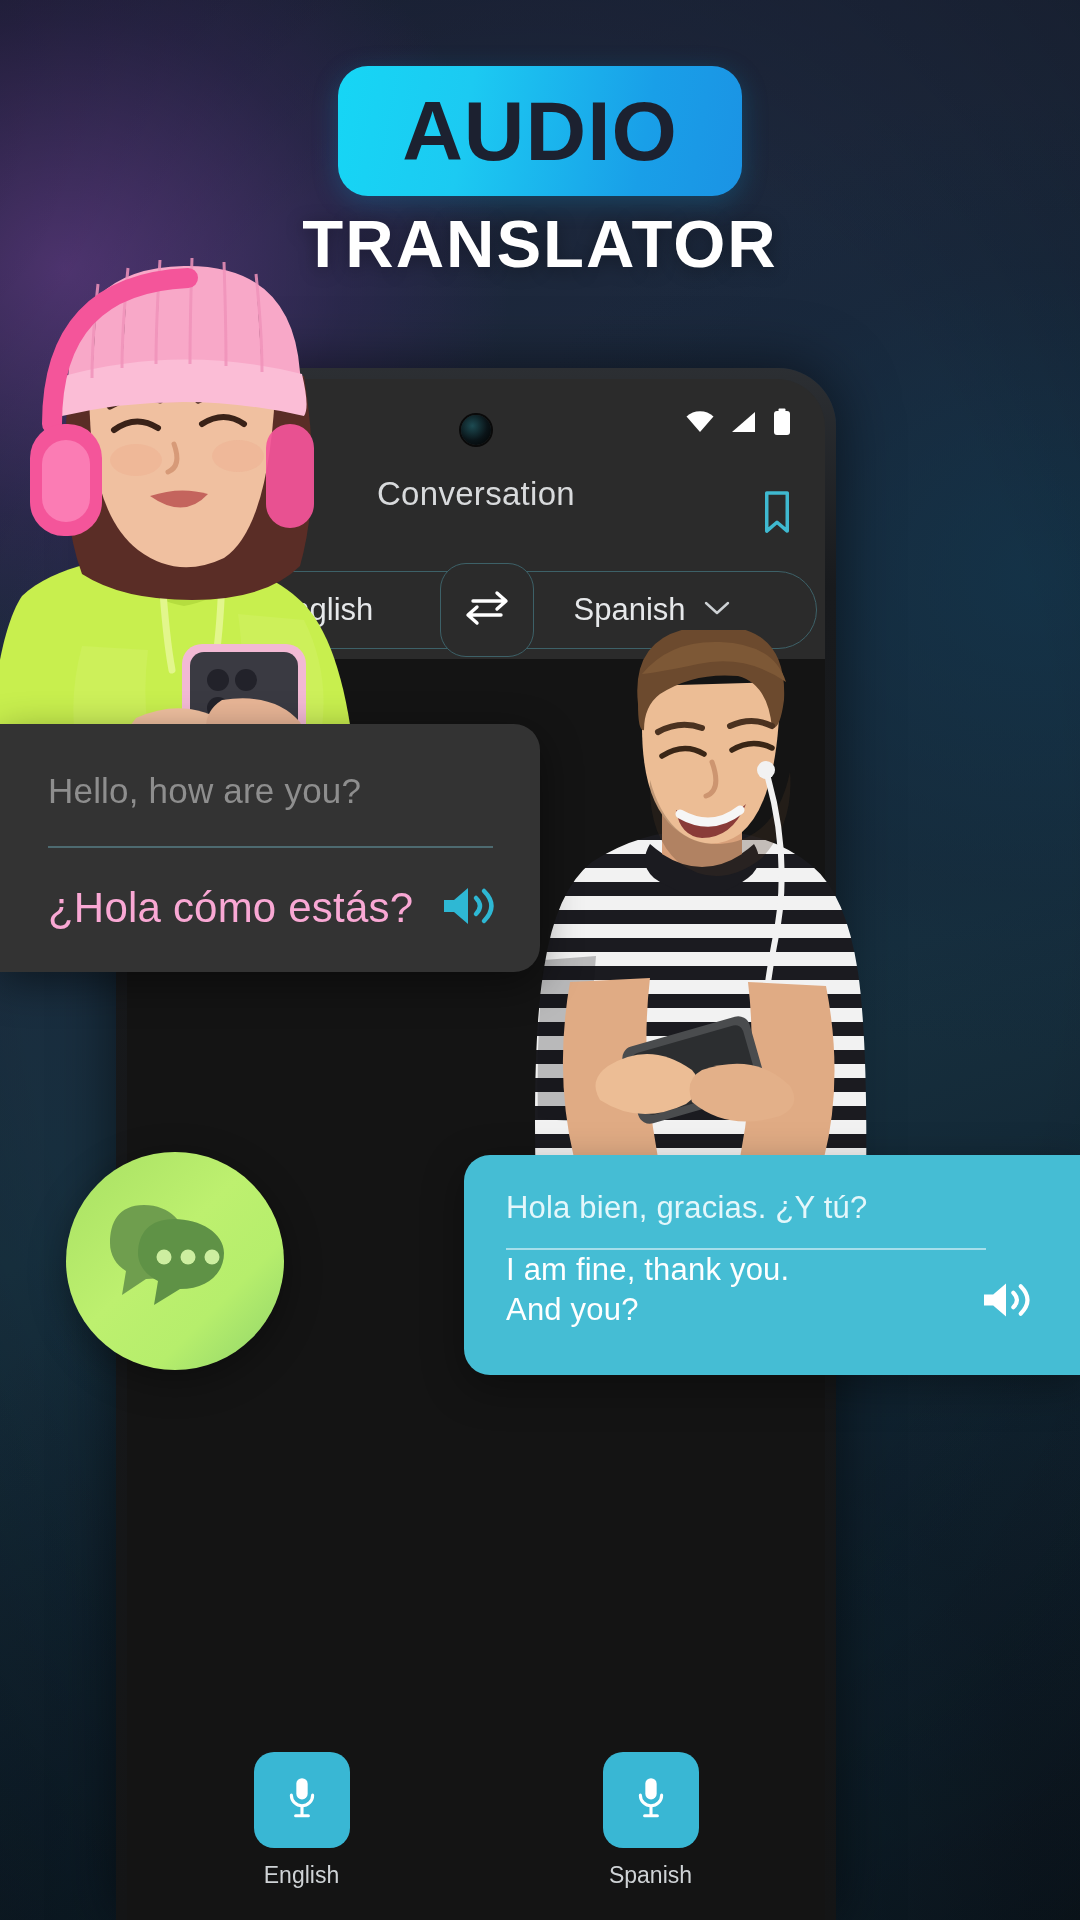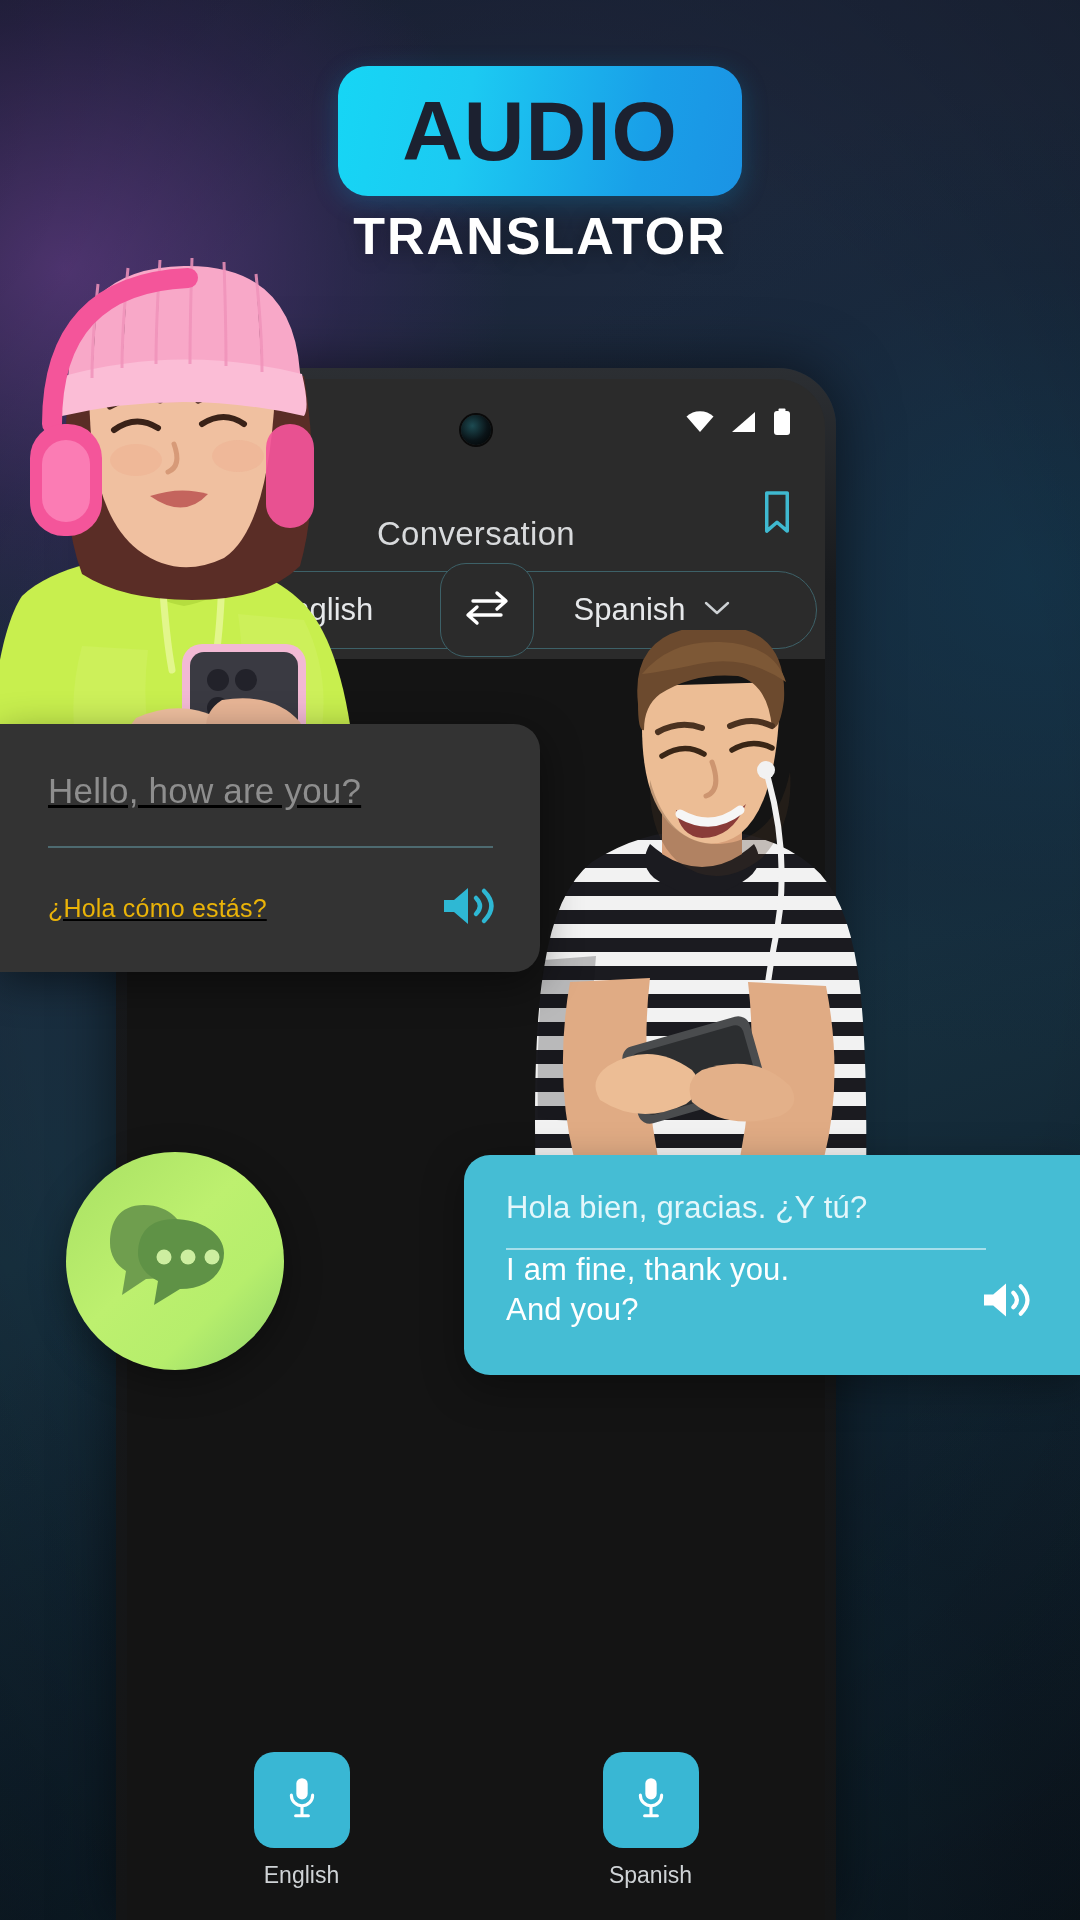--- a/index.html
+++ b/index.html
@@ -37,21 +37,21 @@
     background:linear-gradient(100deg,#16d6f5 0%,#1ccaf2 32%,#199fe8 75%,#1b93e4 100%);
     display:flex; align-items:center; justify-content:center;
     box-shadow:0 6px 26px rgba(13,150,210,.28);
   }
   #audio-badge span {
     font-size:84px; font-weight:bold; letter-spacing:1px;
     color:#1c2130; line-height:1;
   }
   #translator-text {
     margin-top:14px;
-    font-size:52px; font-weight:bold; letter-spacing:2px;
+    font-size:67px; font-weight:bold; letter-spacing:2px;
     color:#ffffff; line-height:1;
     text-shadow:0 3px 18px rgba(0,0,0,.35);
   }
 
   
   #phone {
     position:absolute; left:116px; top:368px;
     width:720px; height:1552px;
     border-radius:58px 58px 0 0;
     background:linear-gradient(180deg,#2c2f33 0%,#181a1d 14%,#141516 100%);
@@ -75,21 +75,21 @@
     width:30px; height:30px; border-radius:50%;
     background:radial-gradient(circle at 38% 36%, #1d4b52 0%, #0a1418 55%, #000 100%);
     box-shadow:0 0 0 2px #0a0a0a;
   }
   .sb-icon { display:flex; align-items:center; }
   #wifi-icon svg, #signal-icon svg, #battery-icon svg { display:block; }
 
   
   #app-header {
     position:absolute; top:96px; left:0; width:100%; height:78px;
-    display:flex; align-items:flex-end; justify-content:center;
+    display:flex; align-items:flex-start; justify-content:center;
     padding:0 34px;
   }
   #conv-title {
     font-size:33px; color:#d8dadc; font-weight:normal; letter-spacing:.3px;
   }
   #bookmark-icon {
     position:absolute; right:30px; top:50%; transform:translateY(-50%);
   }
 
   
@@ -139,34 +139,33 @@
   #man {
     position:absolute; left:500px; top:630px; width:400px; height:560px;
   }
 
   
   #card-left {
     position:absolute; left:0; top:724px; width:540px; height:248px;
     background:#333333; border-radius:0 26px 26px 0;
     padding:46px 46px 0 48px;
     box-shadow:0 12px 40px rgba(0,0,0,.45);
-    text-decoration:underline;
   }
   #card-left-source {
     font-size:35px; color:#8e8e8e; line-height:1.2; letter-spacing:.2px;
   }
   #card-left-divider {
     margin-top:34px; height:2px; background:#4d6a70; width:445px;
   }
   #card-left-row {
     margin-top:34px; display:flex; align-items:center; justify-content:space-between;
     width:448px;
   }
   #card-left-target {
-    font-size:25px; color:#eab308; line-height:1.2; letter-spacing:.2px;
+    font-size:42px; color:#f9a8d4; line-height:1.2; letter-spacing:.2px;
   }
 
   
   #card-right {
     position:absolute; left:464px; top:1155px; width:620px; height:220px;
     background:#45bdd4; border-radius:26px 0 0 26px;
     padding:34px 42px 0 42px;
     box-shadow:0 12px 40px rgba(0,0,0,.35);
   }
   #card-right-source {

